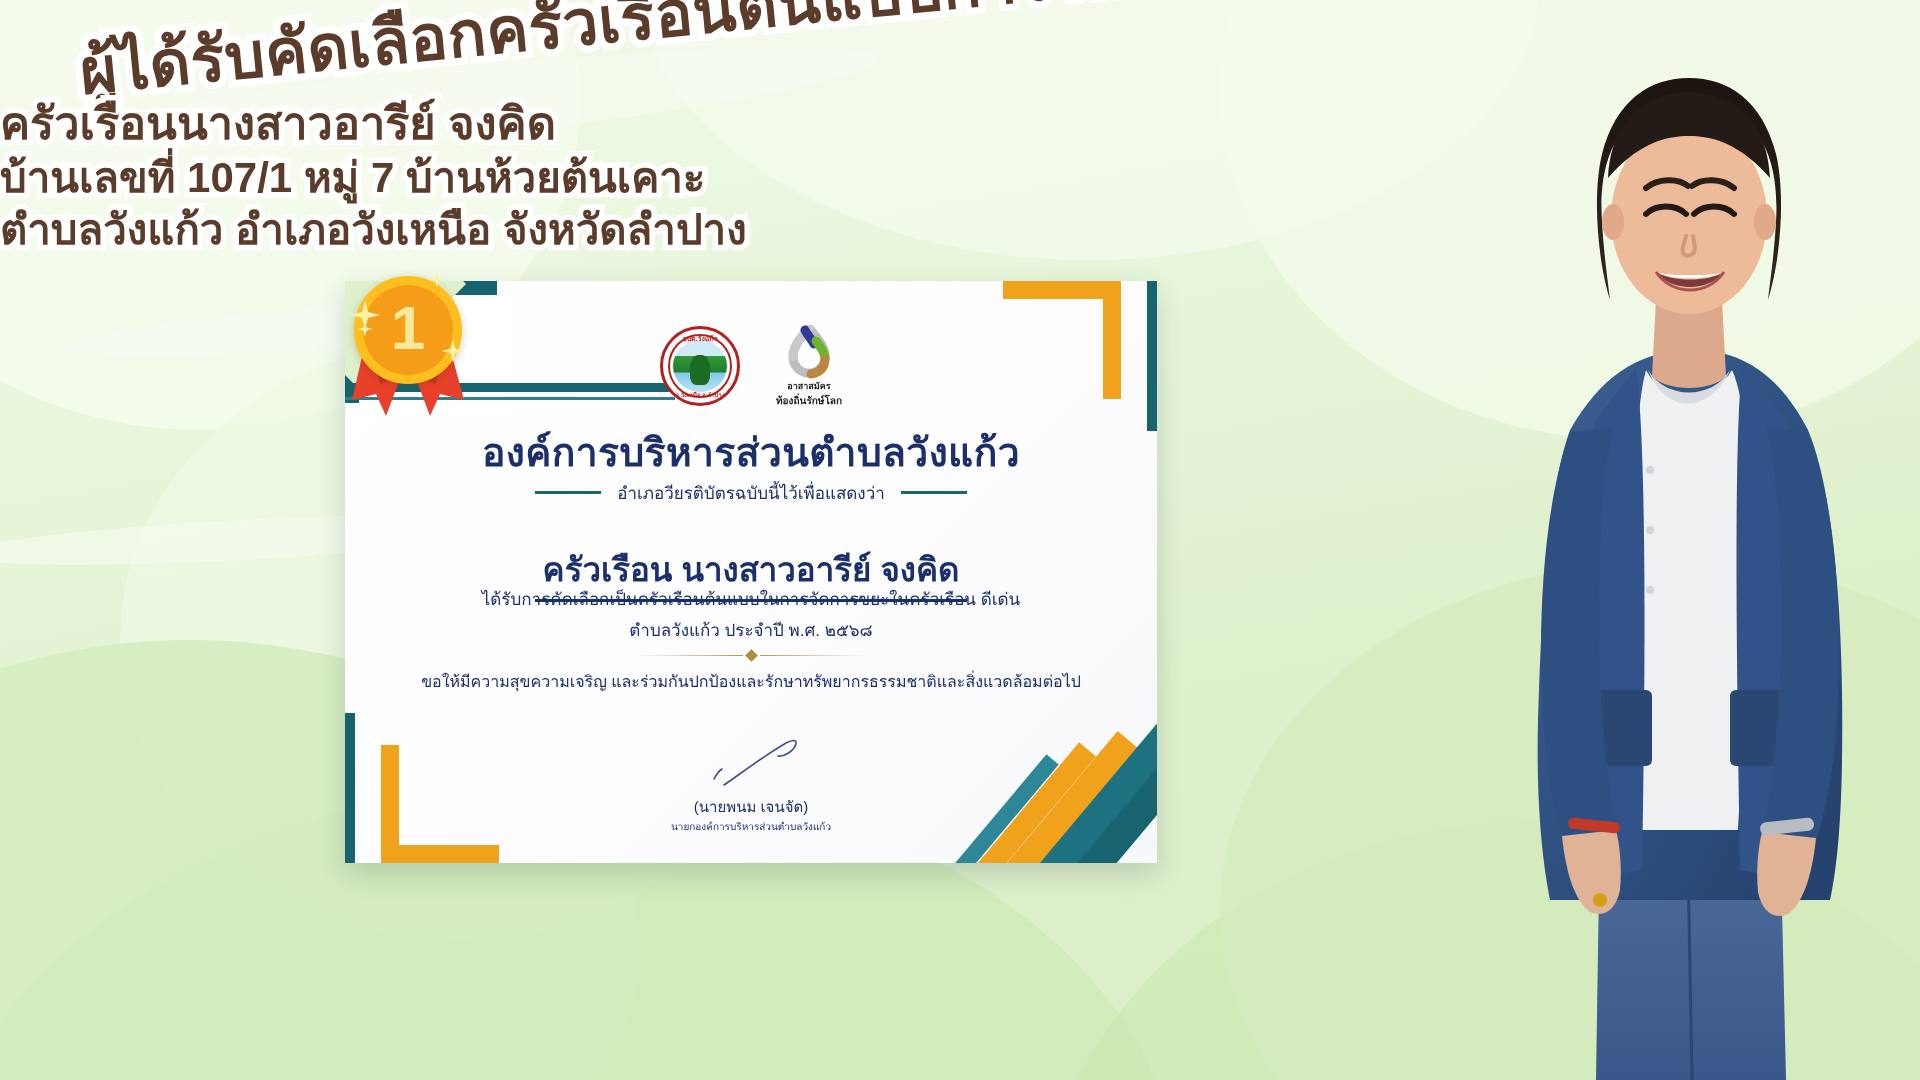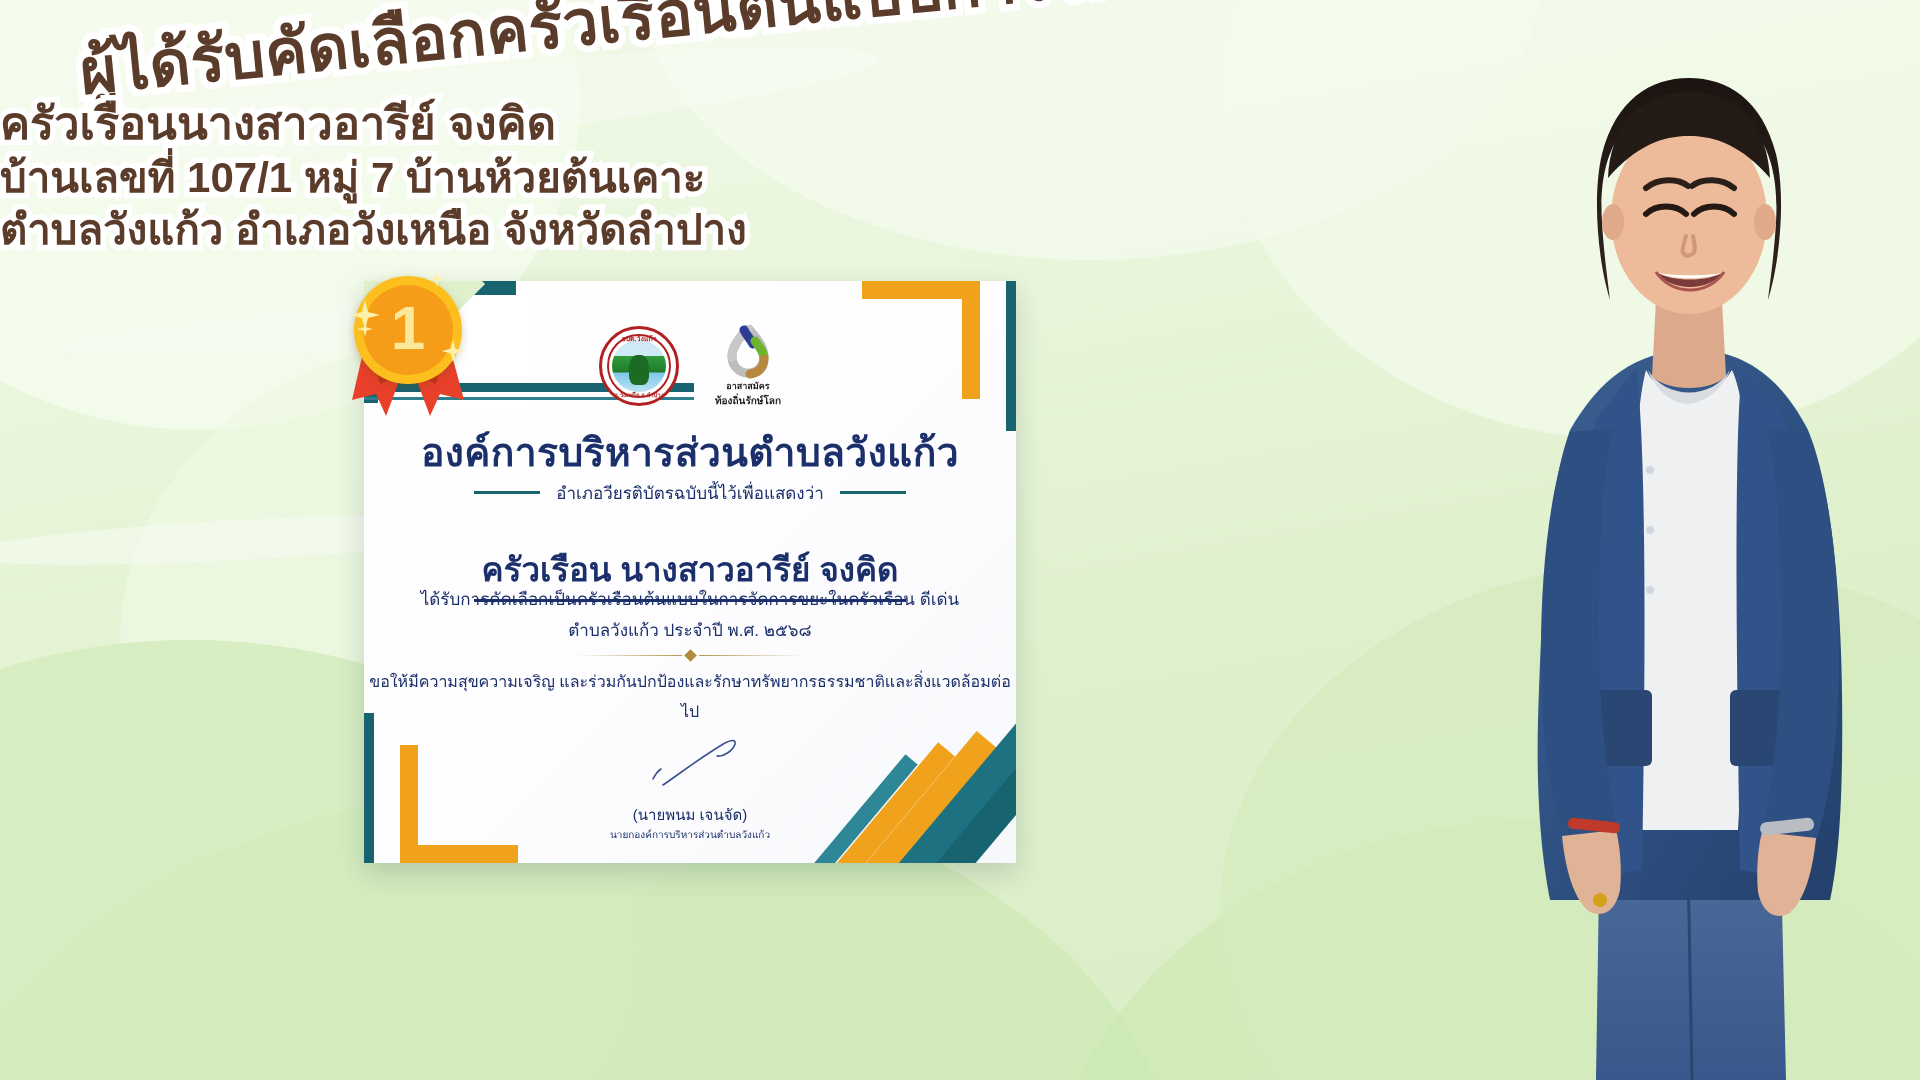--- a/index.html
+++ b/index.html
@@ -41,21 +41,21 @@
   .sub-lines{position:absolute;left:0;top:96px;width:1520px;text-align:left;}
   .sub-line{
     font-size:42px;font-weight:bold;color:#5b3b2a;line-height:1.24;
     -webkit-text-stroke:11px #ffffff;paint-order:stroke fill;
     white-space:nowrap;
   }
   .sub-line.l1{font-size:45px;}
 
   
   .cert{
-    position:absolute;left:364px;top:281px;width:652px;height:582px;
+    position:absolute;left:345px;top:281px;width:812px;height:582px;
     background:linear-gradient(135deg,#ffffff 0%,#fdfdff 55%,#f7f8fb 100%);
     box-shadow:0 10px 26px rgba(30,50,60,.18);
     overflow:hidden;
   }
   .cert-inner{position:absolute;inset:0;}
 
   
   .c-tl-teal{position:absolute;left:0;top:0;width:152px;height:122px;background:#17636f;}
   .c-tl-white{position:absolute;left:14px;top:14px;width:150px;height:120px;background:#ffffff;}
   .c-tl-teal2{position:absolute;left:0;top:102px;width:330px;height:9px;background:#17636f;}
@@ -112,21 +112,21 @@
     font-size:17px;color:#1b2f6b;line-height:1.85;}
   .ornament{position:absolute;left:50%;top:370px;width:230px;margin-left:-115px;
     display:flex;align-items:center;justify-content:center;}
   .orn-line{flex:1;height:1px;background:linear-gradient(90deg,rgba(180,150,80,0),#b49650);}
   .orn-line.r{background:linear-gradient(90deg,#b49650,rgba(180,150,80,0));}
   .orn-dia{width:9px;height:9px;background:#b08c3e;transform:rotate(45deg);margin:0 4px;}
   .cert-bless{position:absolute;left:0;top:386px;width:100%;text-align:center;
     font-size:16px;color:#1b2f6b;line-height:1.9;}
   .sig-wrap{position:absolute;left:0;top:452px;width:100%;text-align:center;}
   .sig-svg{display:block;margin:0 auto;}
-  .sig-name{font-size:15px;color:#1b2f6b;margin-top:10px;}
+  .sig-name{font-size:15px;color:#1b2f6b;margin-top:2px;}
   .sig-role{font-size:10px;color:#1b2f6b;}
 
   
   .medal{position:absolute;left:336px;top:276px;width:148px;height:170px;}
   .ribbon{position:absolute;left:14px;top:62px;width:116px;height:100px;}
   .medal-disc{position:absolute;left:18px;top:0;width:108px;height:108px;border-radius:50%;
     background:#fcbf1e;box-shadow:0 3px 8px rgba(120,80,0,.28);}
   .medal-inner{position:absolute;left:9px;top:9px;width:90px;height:90px;border-radius:50%;
     background:#f59c18;}
   .medal-num{position:absolute;inset:0;display:flex;align-items:center;justify-content:center;

